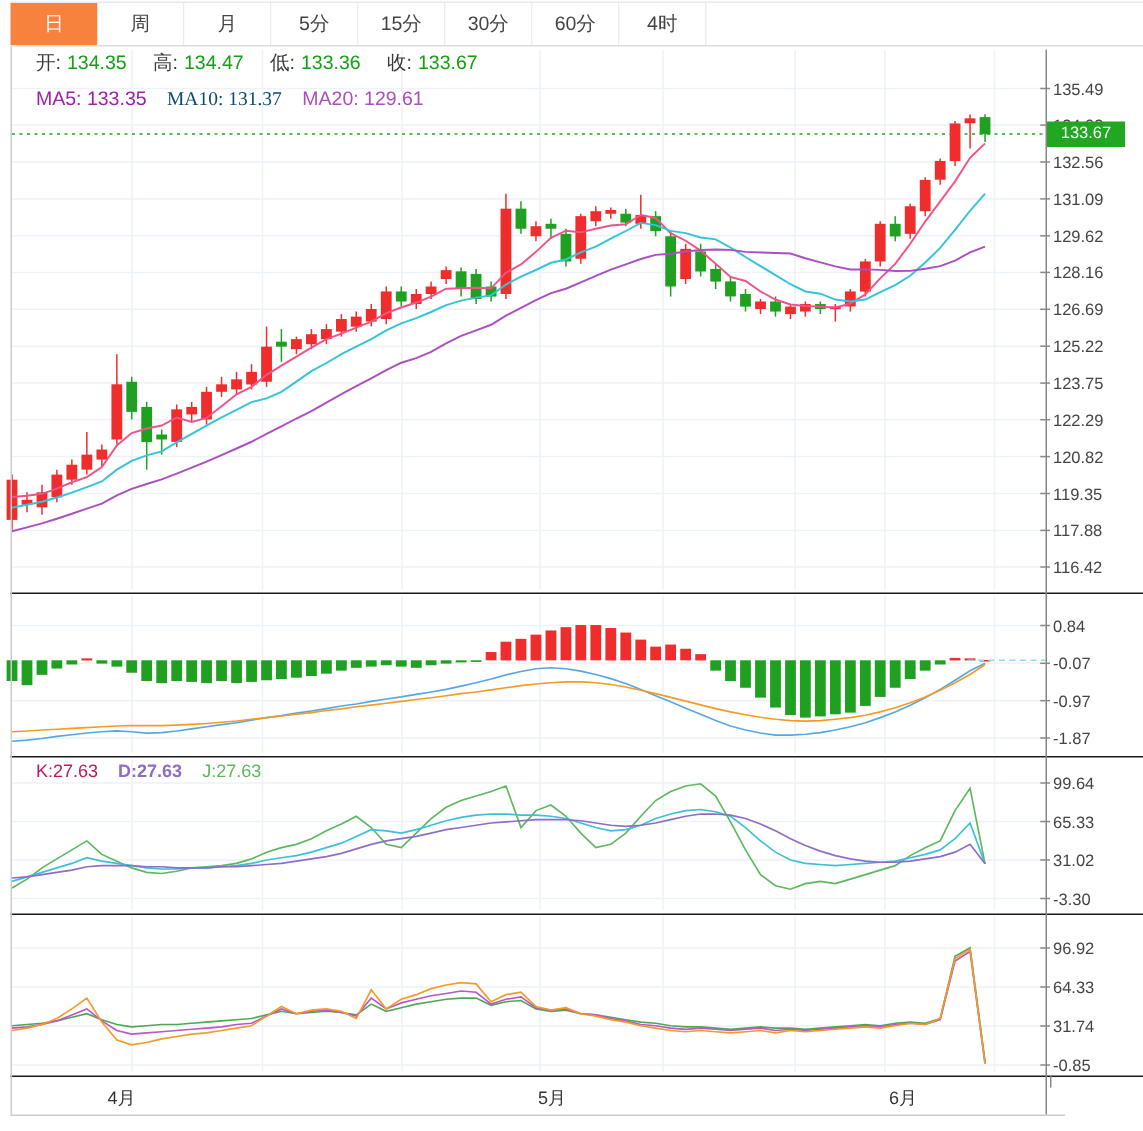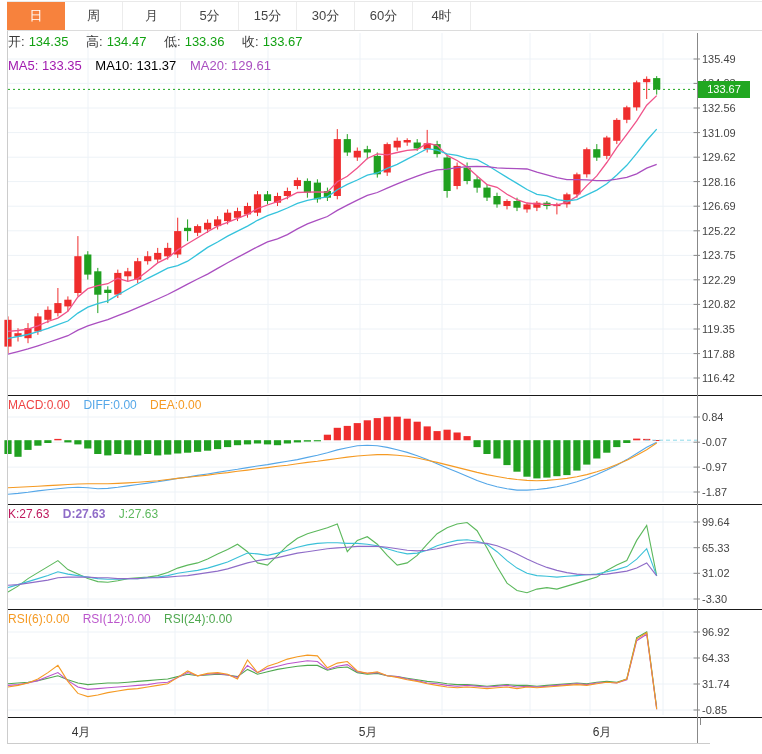--- a/index.html
+++ b/index.html
@@ -3,21 +3,21 @@
 <meta charset="utf-8">
 <style>
   * { margin:0; padding:0; box-sizing:border-box; }
   body { font-family:"Liberation Sans", sans-serif; background:#fff; }
   .app { position:relative; width:762px; height:754px; background:#fff; overflow:hidden; }
   .tabbar { position:absolute; left:7px; top:1px; right:0; height:30px; display:flex;
             border-top:1px solid #e9e9e9; border-bottom:1px solid #dcdcdc; background:#fff; }
   .tab { width:58px; height:100%; display:flex; align-items:center; justify-content:center;
          font-size:13px; color:#444; border-right:1px solid #ececec; cursor:pointer; background:#fff; }
   .tab.active { color:#fff; border-right:none; }
-  .legend { position:absolute; left:8px; white-space:nowrap; pointer-events:none; z-index:3; }
+  .legend { position:absolute; left:24px; white-space:nowrap; pointer-events:none; z-index:3; }
   .legend span { margin-right:4px; }
   .legend .pair { margin-right:10px; }
   .lg-13 { font-size:13px; }
   .lg-12 { font-size:12px; }
   #chart-svg { position:absolute; left:0; top:0; z-index:1; }
   .price-badge { position:absolute; left:698px; width:52px; height:17px; z-index:4;
                  color:#fff; font-size:11px; text-align:center; line-height:17px; }
 </style>
 </head>
 <body>
@@ -376,37 +376,27 @@
 
   <div class="legend lg-13" style="top:33px;">
     <span class="pair"><span style="color: rgb(58, 58, 58);">开:</span><span style="color: rgb(18, 161, 18);">134.35</span></span>
     <span class="pair"><span style="color: rgb(58, 58, 58);">高:</span><span style="color: rgb(18, 161, 18);">134.47</span></span>
     <span class="pair"><span style="color: rgb(58, 58, 58);">低:</span><span style="color: rgb(18, 161, 18);">133.36</span></span>
     <span class="pair"><span style="color: rgb(58, 58, 58);">收:</span><span style="color: rgb(18, 161, 18);">133.67</span></span>
   </div>
 
   <div class="legend lg-13" style="top:58px;">
     <span class="pair" style="color: #a21caf;">MA5: 133.35</span>
-    <span class="pair" style="color: #000000;">MA10: 131.37</span>
+    <span class="pair" style="color: #0c4a6e; font-family: Liberation Serif, serif;">MA10: 131.37</span>
     <span class="pair" style="color: rgb(170, 79, 192); margin-top: 32px;">MA20: 129.61</span>
   </div>
 
-  <div class="legend lg-12" style="top:398px;">
-    <span class="pair" style="color: rgb(239, 68, 68);">MACD:0.00</span>
-    <span class="pair" style="color: rgb(85, 167, 232);">DIFF:0.00</span>
-    <span class="pair" style="color: rgb(245, 154, 35);">DEA:0.00</span>
-  </div>
 
   <div class="legend lg-12" style="top:507px;">
     <span class="pair" style="color: #be185d;">K:27.63</span>
     <span class="pair" style="color: rgb(143, 108, 200); font-weight: bold;">D:27.63</span>
     <span class="pair" style="color: rgb(92, 184, 92);">J:27.63</span>
   </div>
 
-  <div class="legend lg-12" style="top:612px;">
-    <span class="pair" style="color: rgb(245, 154, 35);">RSI(6):0.00</span>
-    <span class="pair" style="color: rgb(187, 85, 204);">RSI(12):0.00</span>
-    <span class="pair" style="color: rgb(79, 168, 79);">RSI(24):0.00</span>
-  </div>
 
   <div class="price-badge" id="price-badge" style="top: 81px; background: rgb(33, 167, 33);">133.67</div>
 
 </div>
 
 </body></html>

